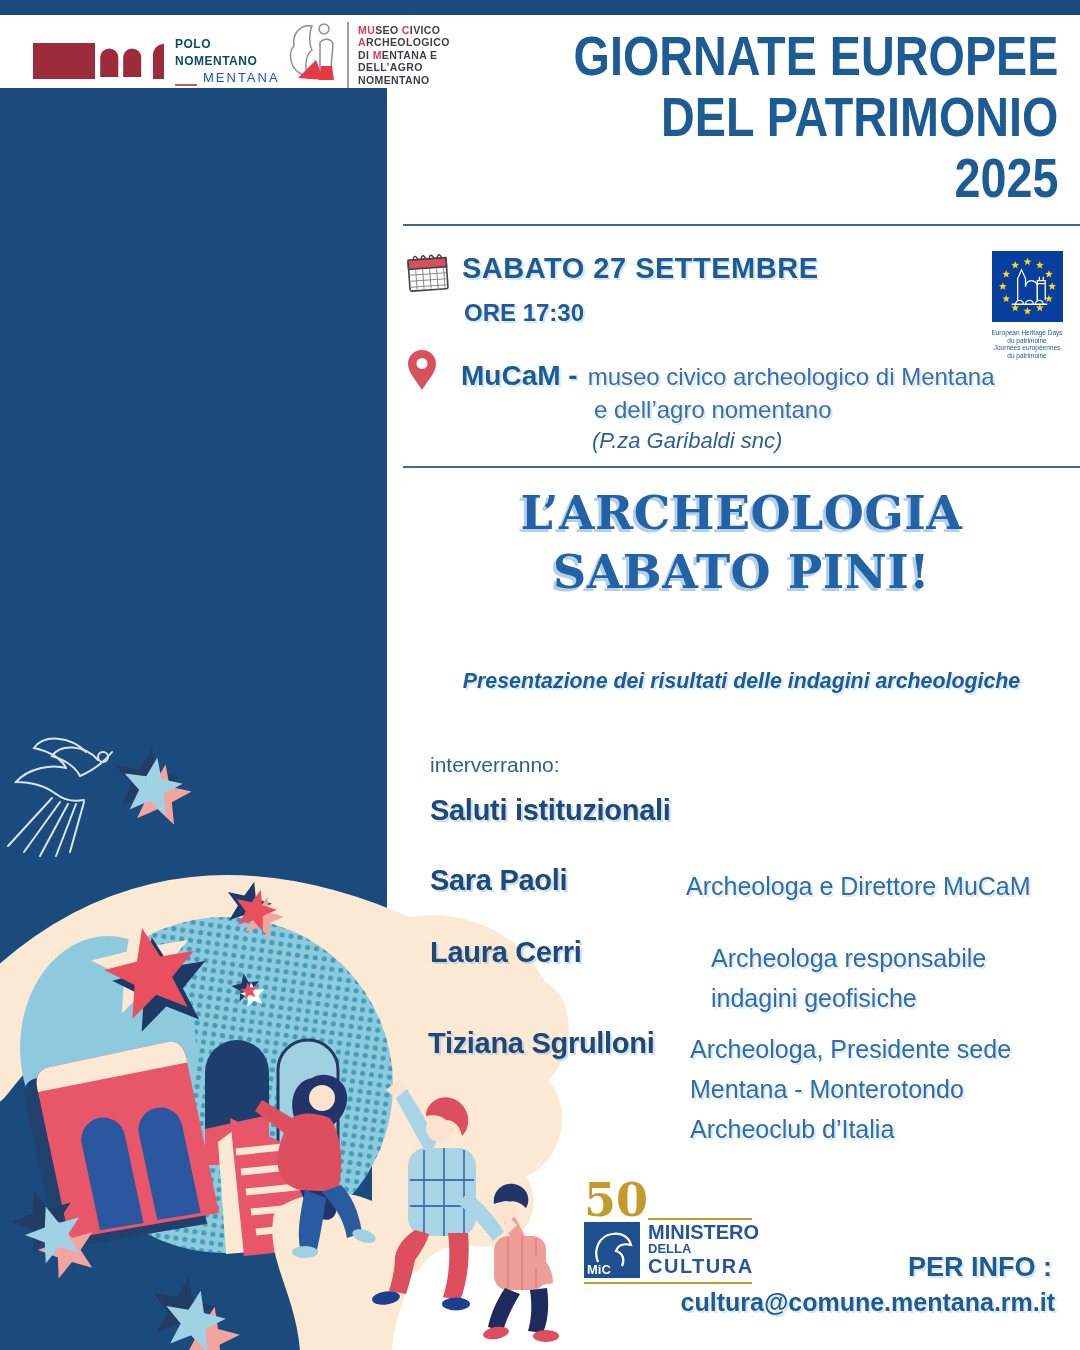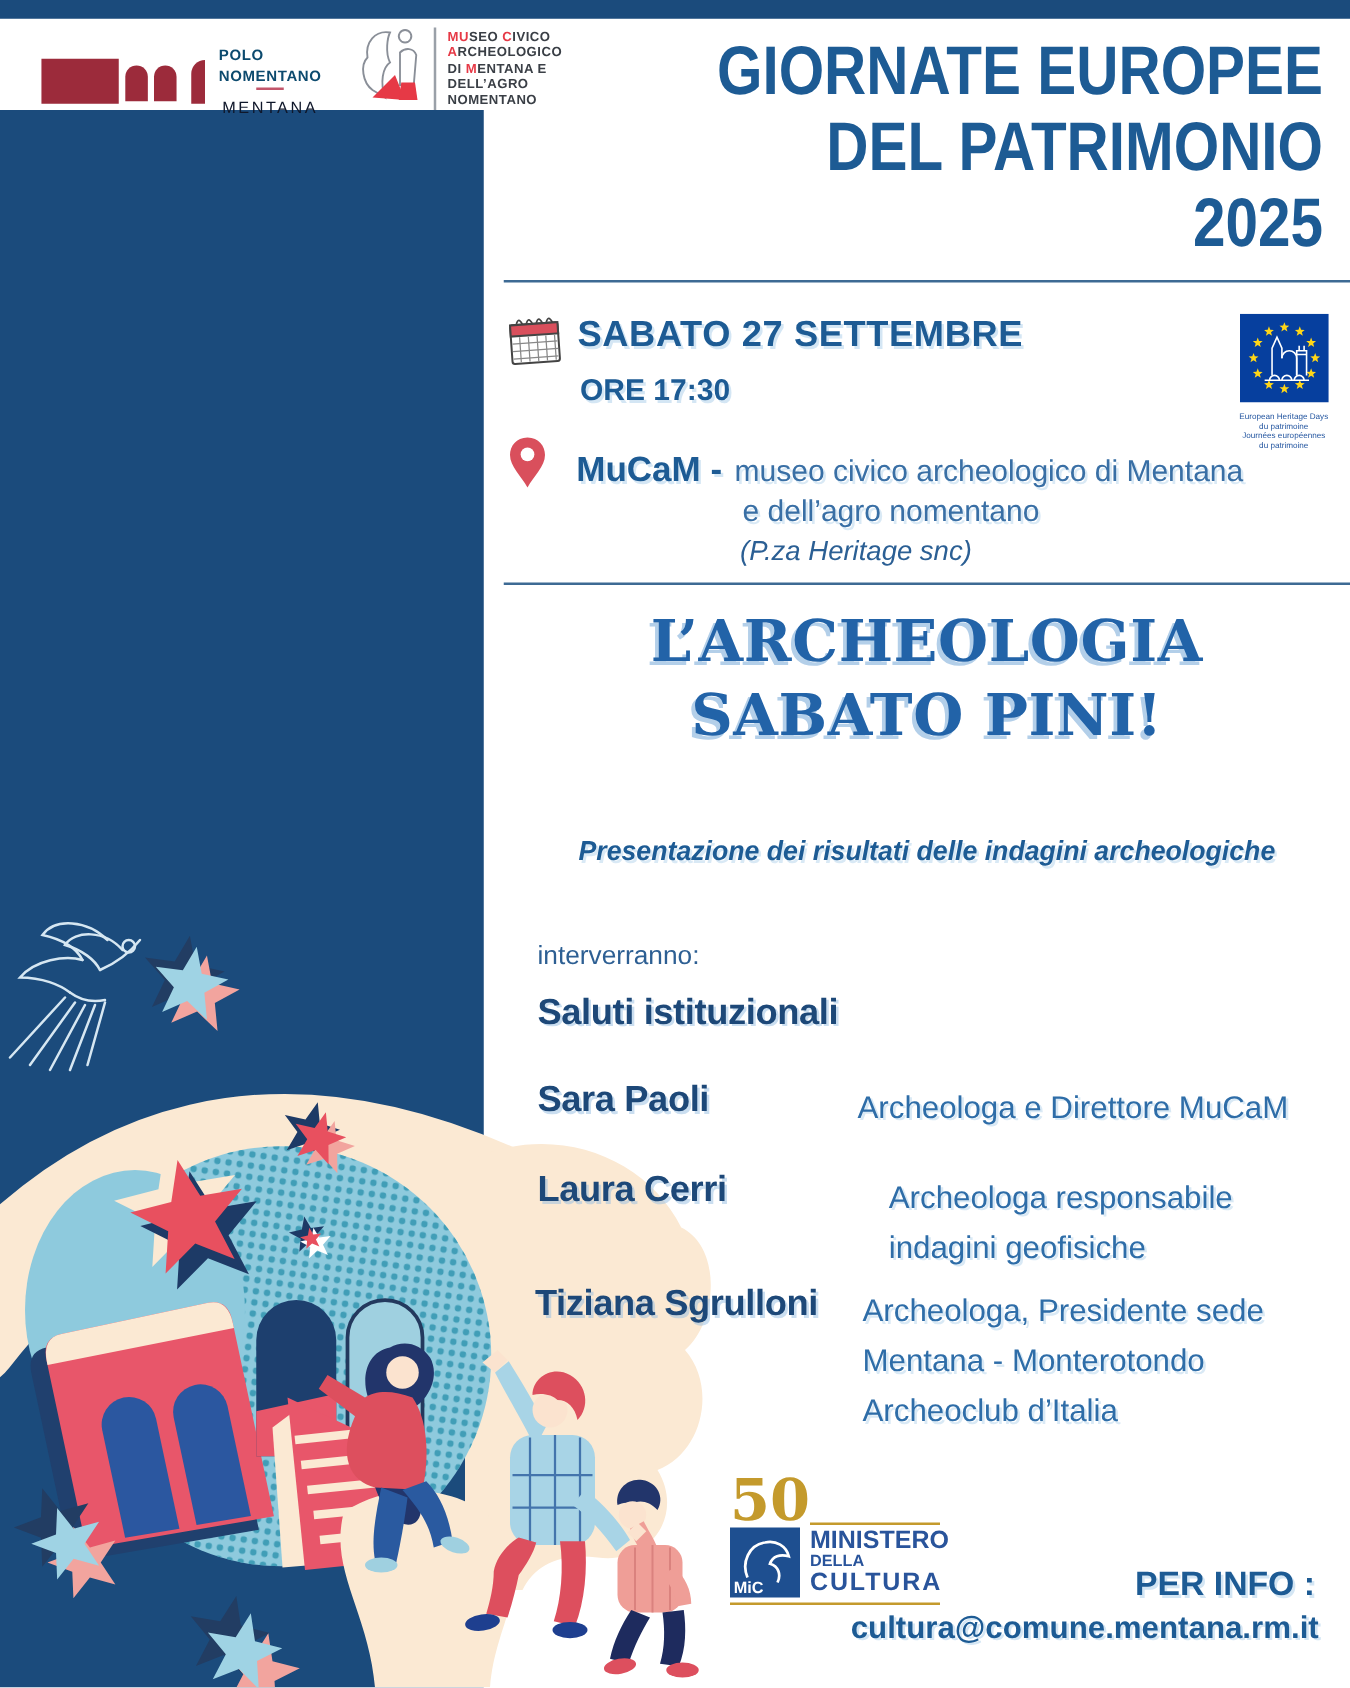--- a/index.html
+++ b/index.html
@@ -10,21 +10,21 @@
   .abs{position:absolute;}
   
   .top-strip{left:0;top:0;width:1080px;height:15px;background:#1b4b7c;z-index:1;}
   .left-panel{left:0;top:88px;width:387px;height:1262px;background:#1b4b7c;z-index:1;}
   #art{left:0;top:0;width:1080px;height:1350px;z-index:2;pointer-events:none;}
   .content{z-index:3;}
 
   
   .polo-logo{left:33px;top:36px;display:flex;align-items:center;gap:10px;}
   .polo-text .l1,.polo-text .l2{font-weight:bold;font-size:12px;letter-spacing:.5px;color:#0c4a6e;line-height:17px;}
-  .polo-text .l3{font-size:13px;color:#0f172a;letter-spacing:2px;line-height:16px;display:flex;align-items:center;gap:6px;justify-content:flex-end;flex-direction:column;}
+  .polo-text .l3{font-size:13px;color:#1d4ed8;letter-spacing:2px;line-height:16px;display:flex;align-items:flex-end;gap:6px;justify-content:flex-end;}
   .polo-text .l3 .dash{display:inline-block;width:22px;height:2px;background:#c2566b;}
   .museo-logo{left:286px;top:22px;display:flex;align-items:center;gap:9px;}
   .museo-sep{width:2px;height:66px;background:#9aa0a8;}
   .museo-text{font-size:10.5px;font-weight:bold;line-height:12.5px;letter-spacing:.4px;color:#3a3f46;}
   .museo-text .r{color:#e63946;}
 
   
   .main-heading{right:22px;top:26px;text-align:right;color:#1d5b94;font-weight:bold;}
   .main-heading div{font-size:55px;line-height:61px;transform:scaleX(.85);transform-origin:right center;letter-spacing:0;}
   .rule{height:2px;background:#3d6a94;}
@@ -300,21 +300,21 @@
 
 <svg class="abs content" style="left:407px;top:349px;" width="30" height="42" viewBox="0 0 30 42">
   <path d="M15,1 C24,1 29,8 29,15 C29,24 20,32 15,41 C10,32 1,24 1,15 C1,8 6,1 15,1 Z" fill="#d94f5c"></path>
   <circle cx="15" cy="14.5" r="5.5" fill="#ffffff"></circle>
 </svg>
 <div class="abs content venue-line1">
   <span class="venue-bold">MuCaM -</span>
   <span class="venue-rest">museo civico archeologico di Mentana</span>
 </div>
 <div class="abs content venue-line2">e dell’agro nomentano</div>
-<div class="abs content venue-line3">(P.za Heritage snc)</div>
+<div class="abs content venue-line3">(P.za Garibaldi snc)</div>
 
 <div class="abs content rule" style="left:403px;top:466px;width:677px;"></div>
 
 <div class="abs content event-title">
   <div>L’ARCHEOLOGIA</div>
   <div>SABATO PINI!</div>
 </div>
 <div class="abs content event-subtitle">Presentazione dei risultati delle indagini archeologiche</div>
 
 <div class="abs content spk-intro">interverranno:</div>

